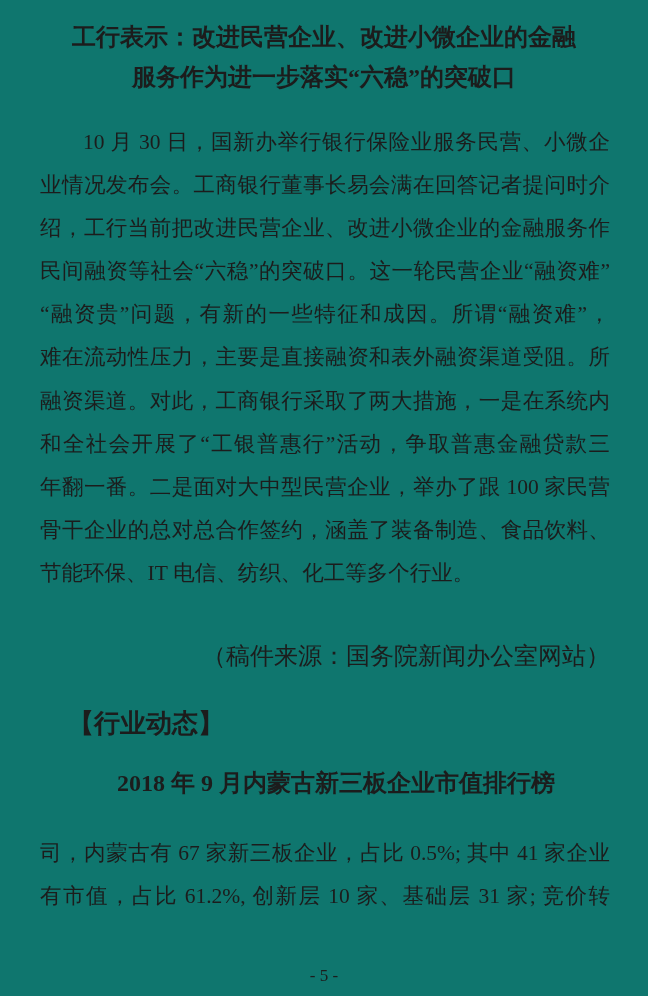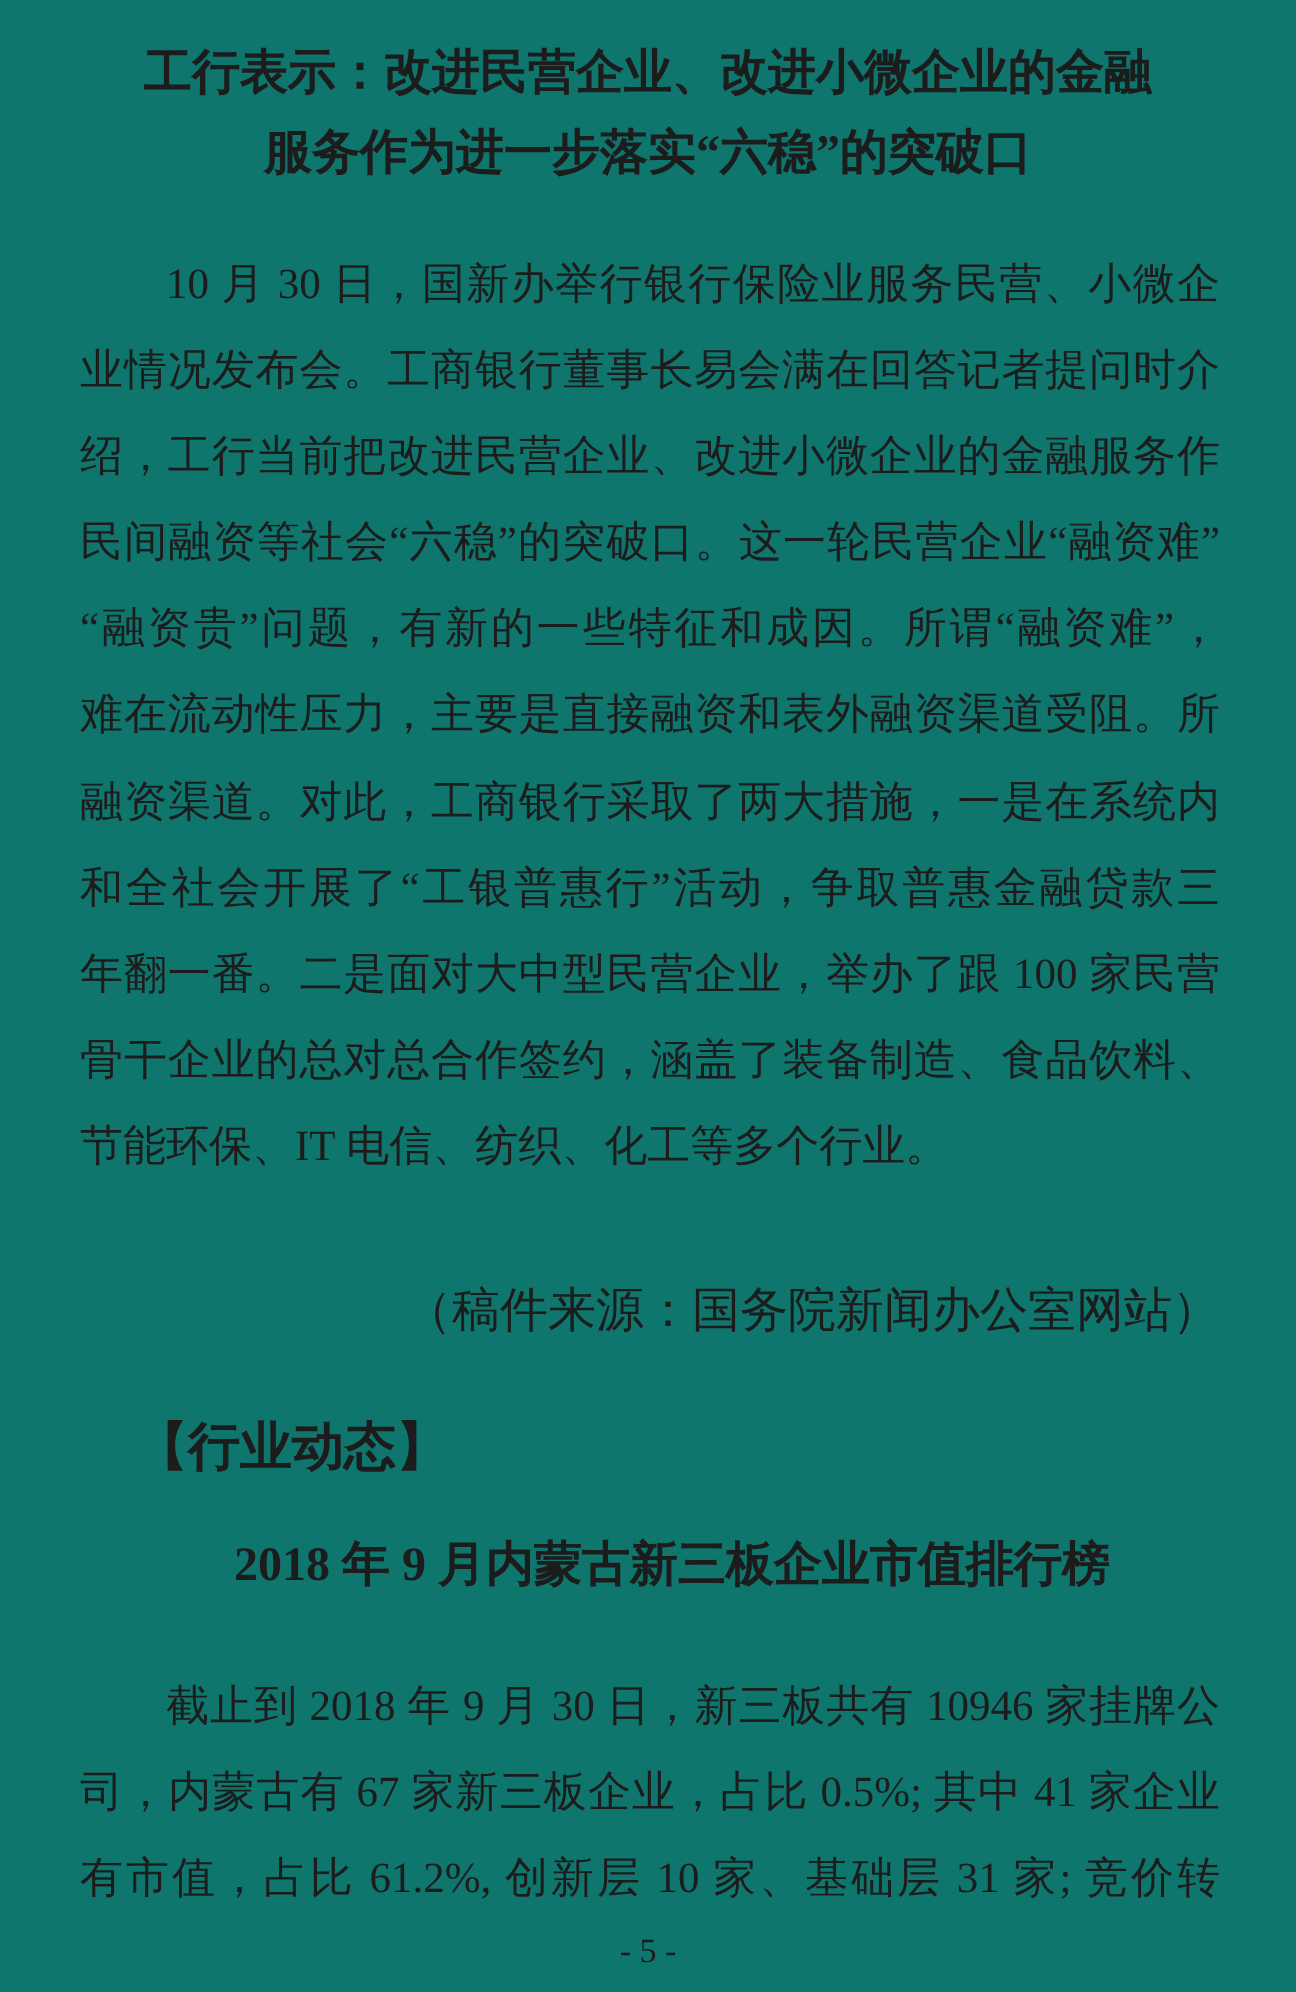--- a/index.html
+++ b/index.html
@@ -105,20 +105,19 @@
     <div class="line left">节能环保、IT 电信、纺织、化工等多个行业。</div>
   </div>
 
   <div class="source-line">（稿件来源：国务院新闻办公室网站）</div>
 
   <div class="section-header">【行业动态】</div>
 
   <div class="title2">2018 年 9 月内蒙古新三板企业市值排行榜</div>
 
   <div class="para para2">
-    <div class="line indent">截止到 2018 年 9 月 30 日，新三板共有 10946 家挂牌公</div>
     <div class="line">司，内蒙古有 67 家新三板企业，占比 0.5%; 其中 41 家企业</div>
     <div class="line">有市值，占比 61.2%, 创新层 10 家、基础层 31 家; 竞价转</div>
   </div>
 
   <div class="page-footer">- 5 -</div>
 
 </div>
 
 </body></html>

